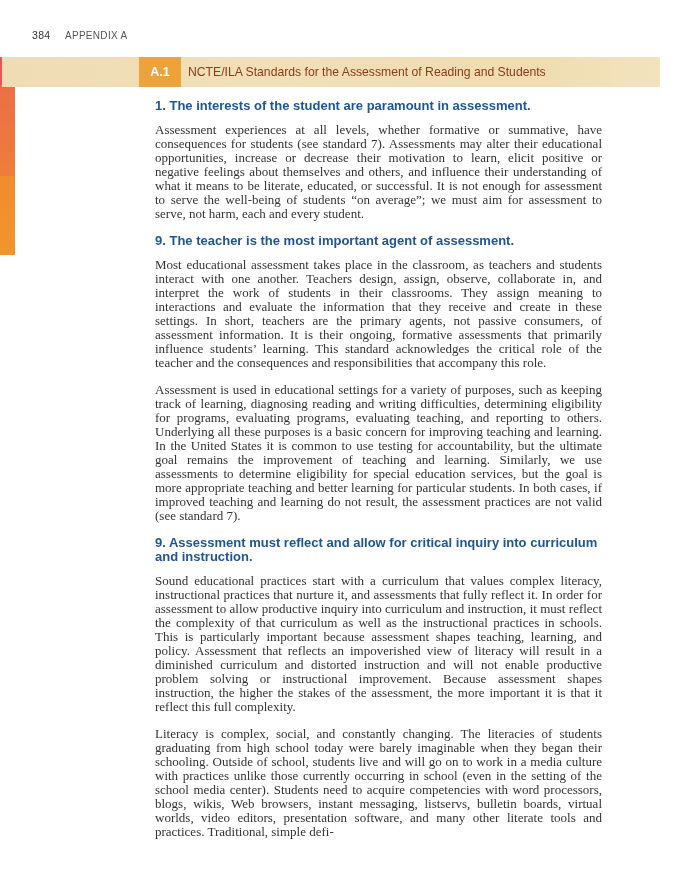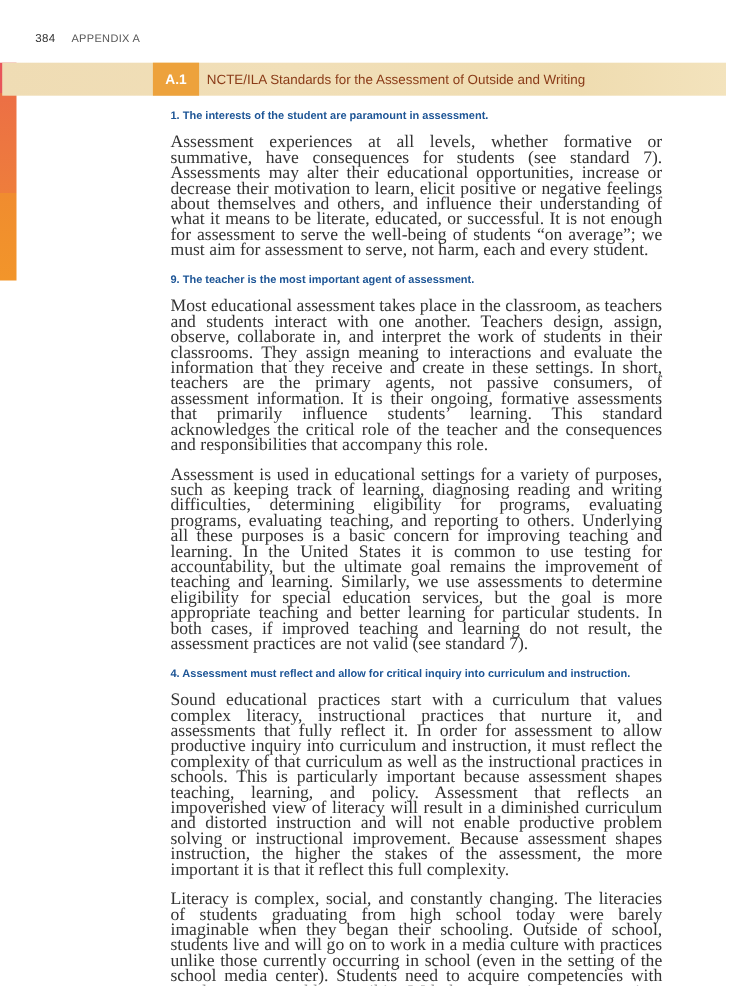--- a/index.html
+++ b/index.html
@@ -30,54 +30,54 @@
   .banner-title {
     position: absolute; left: 186px; top: 0; line-height: 30px;
     font-family: "Liberation Sans", "DejaVu Sans", sans-serif; font-size: 12.2px;
     color: #8a3b18;
   }
   .content {
     position: absolute; left: 155px; top: 99px; width: 447px;
   }
   .std-head {
     font-family: "Liberation Sans", "DejaVu Sans", sans-serif; font-weight: bold;
-    color: #1d5596; font-size: 10px; line-height: 14px; margin: 0 4px 7px 0;
+    color: #1d5596; font-size: 13px; line-height: 14px; margin: 0 4px 7px 0;
   }
   .std-body {
-    font-size: 16px; line-height: 14px; color: #333; margin: 10px 0 13px 0;
+    font-size: 13px; line-height: 14px; color: #333; margin: 10px 0 13px 0;
     text-align: justify; hyphens: none;
   }
 </style>
 </head>
 <body>
 
 <div class="running-head">
   <span class="page-num">384</span>
   <span>APPENDIX A</span>
 </div>
 
 <div class="side-bar"></div>
 
 <div class="banner">
   <div class="banner-tag">A.1</div>
-  <div class="banner-title">NCTE/ILA Standards for the Assessment of Outside and Writing</div>
+  <div class="banner-title">NCTE/ILA Standards for the Assessment of Reading and Students</div>
 </div>
 
 <div class="content">
   <div>
     <p class="std-head">1. The interests of the student are paramount in assessment.</p>
     <p class="std-body">Assessment experiences at all levels, whether formative or summative, have consequences for students (see standard 7). Assessments may alter their educational opportunities, increase or decrease their motivation to learn, elicit positive or negative feelings about themselves and others, and influence their understanding of what it means to be literate, educated, or successful. It is not enough for assessment to serve the well-being of students “on average”; we must aim for assessment to serve, not harm, each and every student.</p>
   </div>
   <div>
     <p class="std-head">9. The teacher is the most important agent of assessment.</p>
     <p class="std-body">Most educational assessment takes place in the classroom, as teachers and students interact with one another. Teachers design, assign, observe, collaborate in, and interpret the work of students in their classrooms. They assign meaning to interactions and evaluate the information that they receive and create in these settings. In short, teachers are the primary agents, not passive consumers, of assessment information. It is their ongoing, formative assessments that primarily influence students’ learning. This standard acknowledges the critical role of the teacher and the consequences and responsibilities that accompany this role.</p>
   </div>
   <div>
     <p class="std-body">Assessment is used in educational settings for a variety of purposes, such as keeping track of learning, diagnosing reading and writing difficulties, determining eligibility for programs, evaluating programs, evaluating teaching, and reporting to others. Underlying all these purposes is a basic concern for improving teaching and learning. In the United States it is common to use testing for accountability, but the ultimate goal remains the improvement of teaching and learning. Similarly, we use assessments to determine eligibility for special education services, but the goal is more appropriate teaching and better learning for particular students. In both cases, if improved teaching and learning do not result, the assessment practices are not valid (see standard 7).</p>
   </div>
   <div>
-    <p class="std-head">4. Assessment must reflect and allow for critical inquiry into curriculum and instruction.</p>
+    <p class="std-head">9. Assessment must reflect and allow for critical inquiry into curriculum and instruction.</p>
     <p class="std-body">Sound educational practices start with a curriculum that values complex literacy, instructional practices that nurture it, and assessments that fully reflect it. In order for assessment to allow productive inquiry into curriculum and instruction, it must reflect the complexity of that curriculum as well as the instructional practices in schools. This is particularly important because assessment shapes teaching, learning, and policy. Assessment that reflects an impoverished view of literacy will result in a diminished curriculum and distorted instruction and will not enable productive problem solving or instructional improvement. Because assessment shapes instruction, the higher the stakes of the assessment, the more important it is that it reflect this full complexity.</p>
   </div>
   <div>
     <p class="std-body">Literacy is complex, social, and constantly changing. The literacies of students graduating from high school today were barely imaginable when they began their schooling. Outside of school, students live and will go on to work in a media culture with practices unlike those currently occurring in school (even in the setting of the school media center). Students need to acquire competencies with word processors, blogs, wikis, Web browsers, instant messaging, listservs, bulletin boards, virtual worlds, video editors, presentation software, and many other literate tools and practices. Traditional, simple defi-</p>
   </div>
 </div>
 
 </body></html>

